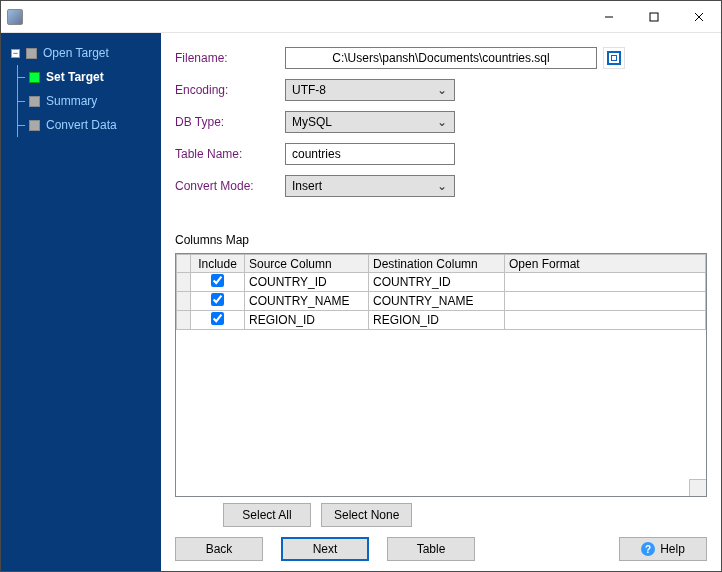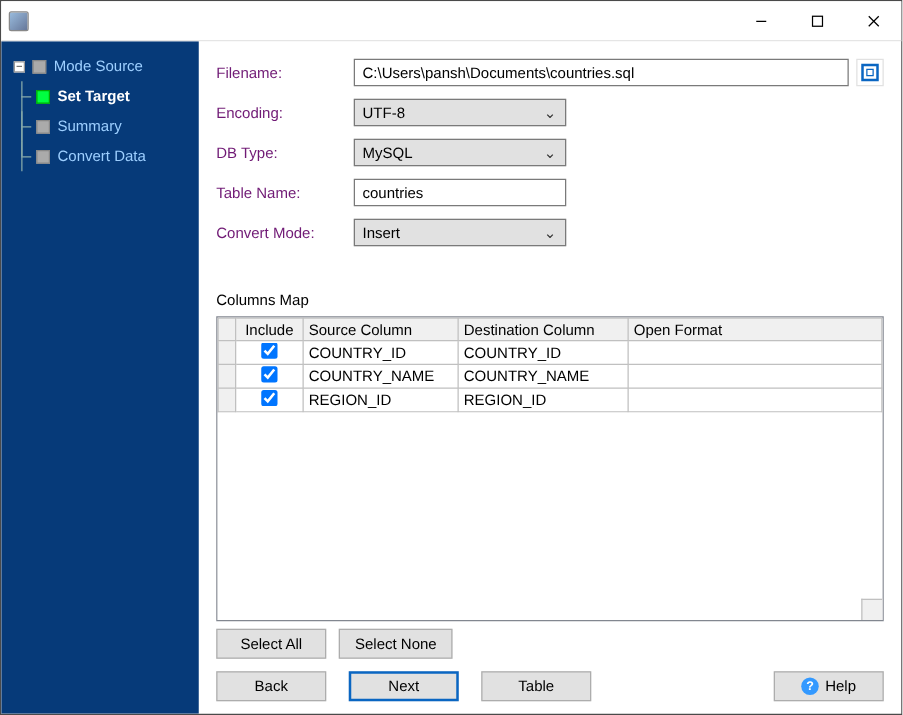--- a/index.html
+++ b/index.html
@@ -112,21 +112,21 @@
   }
   .form-label { width:110px; color:#701a75; }
   .text-input {
     height:22px;
     border:1px solid #7a7a7a;
     padding:2px 6px;
     font-family:inherit;
     font-size:12px;
     background:#fff;
   }
-  .filename-input { width:396px; }
+  .filename-input { width:312px;text-align:center; }
   .tablename-input { width:170px; }
   .combo {
     width:170px;
     height:22px;
     border:1px solid #7a7a7a;
     background:#e1e1e1;
     display:flex;
     align-items:center;
     justify-content:space-between;
     padding:0 4px 0 6px;
@@ -192,20 +192,21 @@
     width:17px;height:17px;
     background:#f0f0f0;
     border-left:1px solid #c0c0c0;
     border-top:1px solid #c0c0c0;
   }
 
   .select-row {
     margin-top:6px;
     display:flex;
     gap:10px;
+    margin-left:48px;
   }
   .btn {
     height:24px;
     min-width:88px;
     border:1px solid #adadad;
     background:#e1e1e1;
     font-family:inherit;
     font-size:12px;
     padding:0 12px;
     display:inline-flex;
@@ -260,21 +261,21 @@
           </svg>
       </div>
     </div>
   </div>
 
   <div class="body">
     <div class="sidebar">
       <div class="tree-item has-after">
         <span class="toggle">−</span>
         <span class="tree-box"></span>
-        <span class="tree-label">Mode Source</span>
+        <span class="tree-label">Open Target</span>
       </div>
       <div class="tree-item child has-after">
         <span class="tree-box active"></span>
         <span class="tree-label active">Set Target</span>
       </div>
       <div class="tree-item child has-after">
         <span class="tree-box"></span>
         <span class="tree-label">Summary</span>
       </div>
       <div class="tree-item child">

